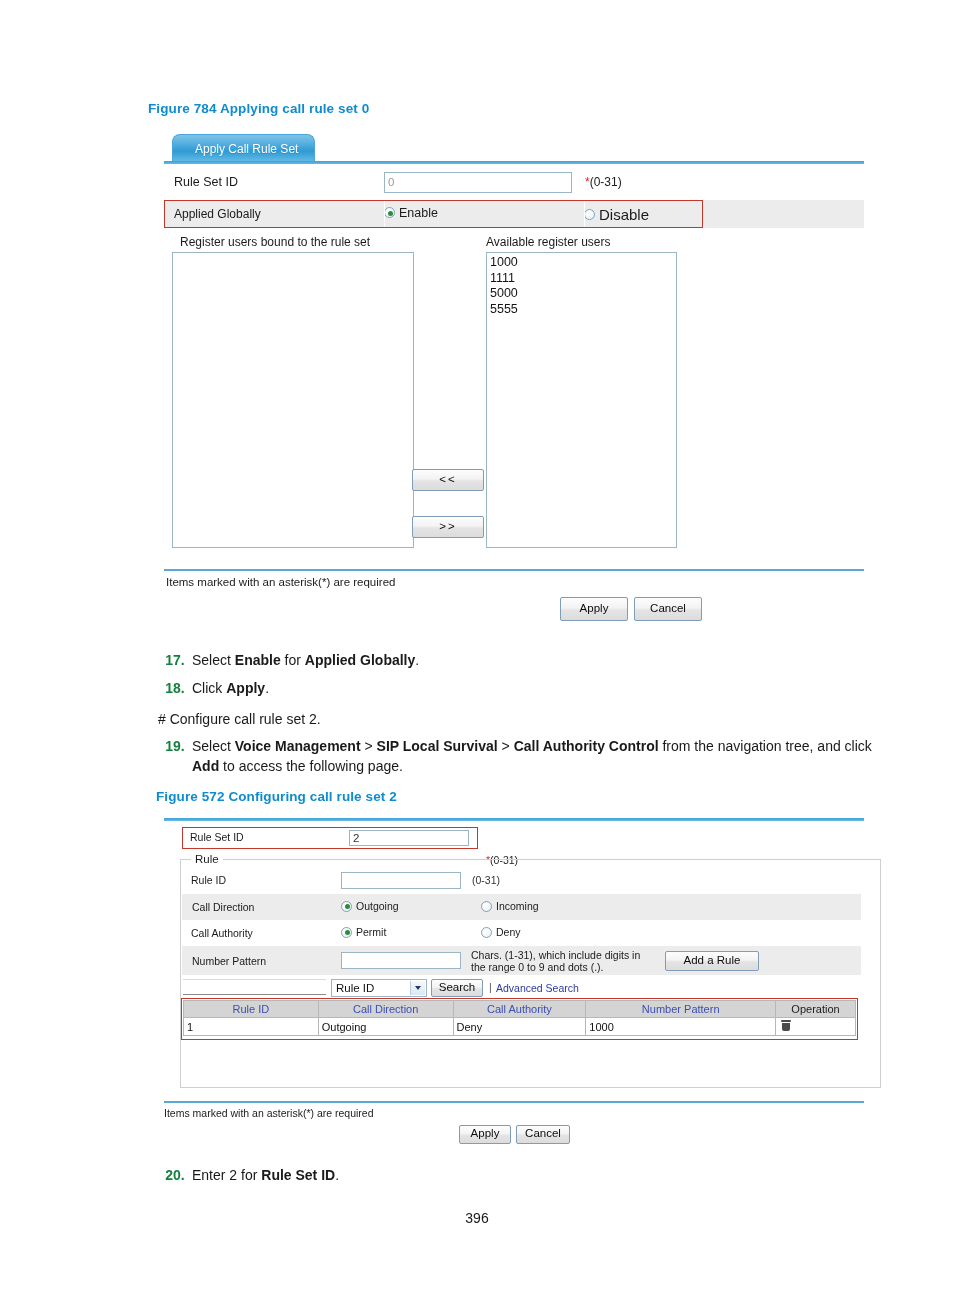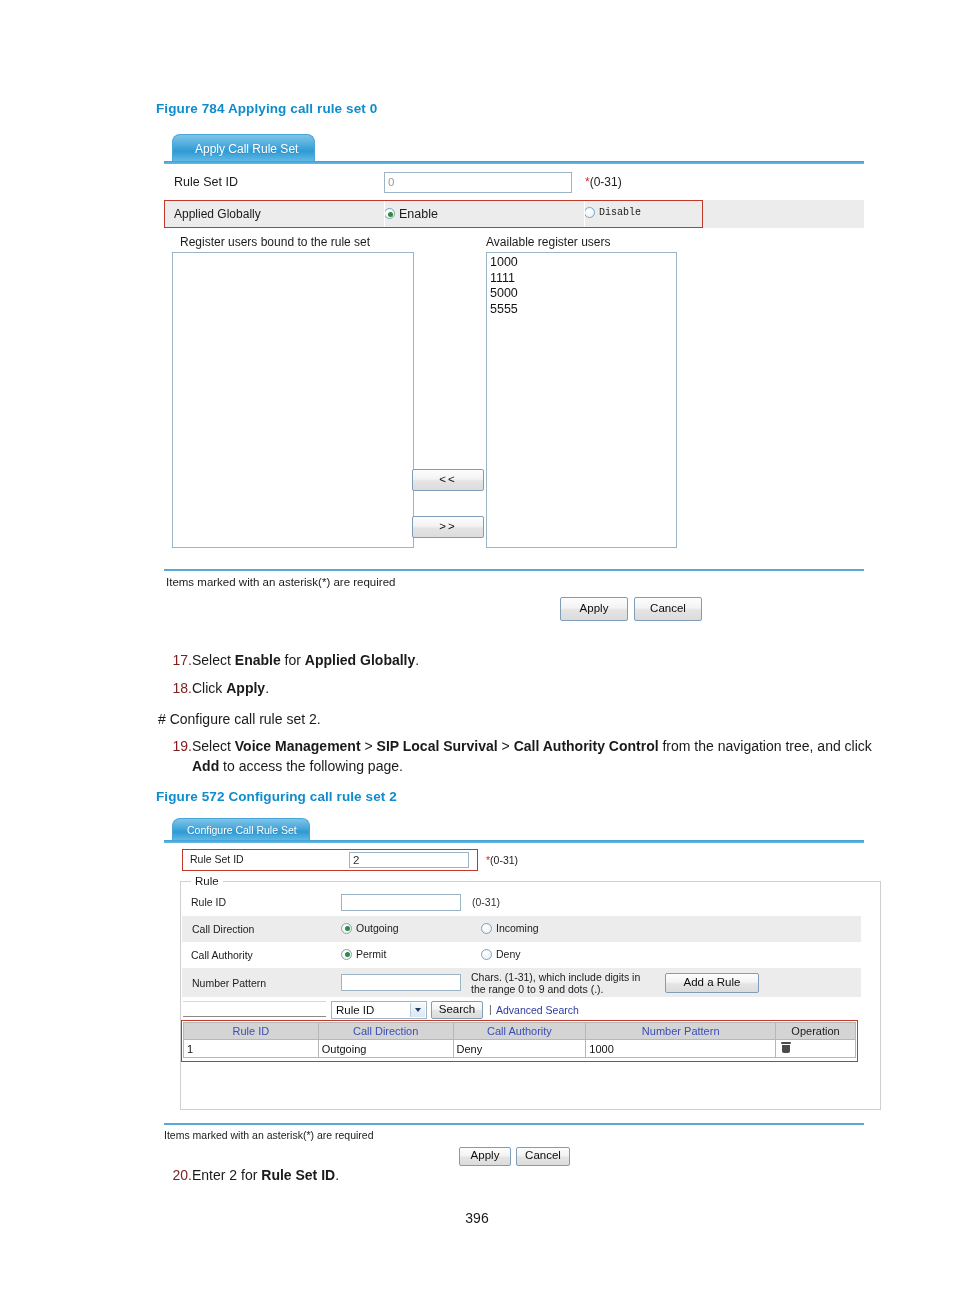--- a/index.html
+++ b/index.html
@@ -21,25 +21,25 @@
     font-size: 13.5px;
     letter-spacing: 0.1px;
   }
   .step {
     display: flex;
     font-size: 14px;
     line-height: 1.45;
     color: #1a1a1a;
   }
   .step-num {
-    color: #7f1d1d;
-    font-weight: normal;
+    color: #15803d;
+    font-weight: bold;
     width: 34px;
     flex: 0 0 34px;
-    text-align: right;
+    text-align: center;
   }
   .step-body { flex: 1 1 auto; }
   .plain-line {
     font-size: 14px;
     color: #1a1a1a;
     line-height: 1.45;
   }
   b, strong { font-weight: bold; }
 
   .page-number {
@@ -259,21 +259,21 @@
     height: 16px;
   }
   .cursor-i {
     color:#8a8a8a;
     font-size: 11px;
   }
 </style>
 </head>
 <body>
 
-<div class="fig-caption" style="position:absolute;left:156px;top:101px;">Figure 784 Applying call rule set 0</div>
+<div class="fig-caption" style="position:absolute;left:148px;top:101px;">Figure 784 Applying call rule set 0</div>
 
 <div class="screen" style="left:164px;top:134px;width:700px;height:495px;">
 
   <div class="tabstrip" style="width:700px;">
     <div class="tab">Apply Call Rule Set</div>
   </div>
   <div class="tab-rule"></div>
 
   <div class="form-area">
 
@@ -293,21 +293,21 @@
         <div style="display:flex;">
           <div style="width:200px;">
             <span class="radio on">
               <span class="dot"></span>
               <span style="font-size:12.5px;">Enable</span>
             </span>
           </div>
           <div style="width:200px;">
             <span class="radio">
               <span class="dot"></span>
-              <span style="font-size:10px;font-family:Liberation Mono, monospace;">Disable</span>
+              <span style="font-size:15px;">Disable</span>
             </span>
           </div>
         </div>
       </div>
       <div class="redbox" style="position:absolute;left:0;top:0;width:539px;height:28px;pointer-events:none;"></div>
       <div style="position:absolute;left:220px;top:1px;width:1px;height:26px;background:#ffffff;"></div>
       <div style="position:absolute;left:420px;top:1px;width:1px;height:26px;background:#ffffff;"></div>
     </div>
 
     <div style="position:relative;height:330px;margin-top:7px;">
@@ -352,23 +352,20 @@
 
 <div class="step" style="position:absolute;left:158px;top:736px;width:716px;">
   <span class="step-num">19.</span>
   <span class="step-body"><span>Select </span><b>Voice Management</b><span> &gt; </span><b>SIP Local Survival</b><span> &gt; </span><b>Call Authority Control</b><span> from the navigation tree, and click </span><b>Add</b><span> to access the following page.</span></span>
 </div>
 
 <div class="fig-caption" style="position:absolute;left:156px;top:789px;">Figure 572 Configuring call rule set 2</div>
 
 <div class="screen" style="left:164px;top:818px;width:700px;height:320px;font-size:10.5px;">
 
-  <div class="tabstrip" style="width:700px;height:22px;">
-    <div class="tab" style="height:22px;line-height:22px;font-size:10.5px;padding:0 12px 0 14px;">Configure Call Rule Set</div>
-  </div>
   <div class="tab-rule"></div>
 
   <div class="form-area" style="padding-top:6px;">
 
     <div style="position:relative;height:22px;margin-left:18px;width:296px;">
       <div class="redbox" style="position:absolute;left:0;top:0;width:296px;height:22px;"></div>
       <div style="position:absolute;left:8px;top:4px;">Rule Set ID</div>
       <div class="txt" style="position:absolute;left:167px;top:3px;width:120px;height:16px;line-height:14px;">2</div>
     </div>
     <div style="position:absolute;left:322px;top:36px;font-size:10.5px;">

